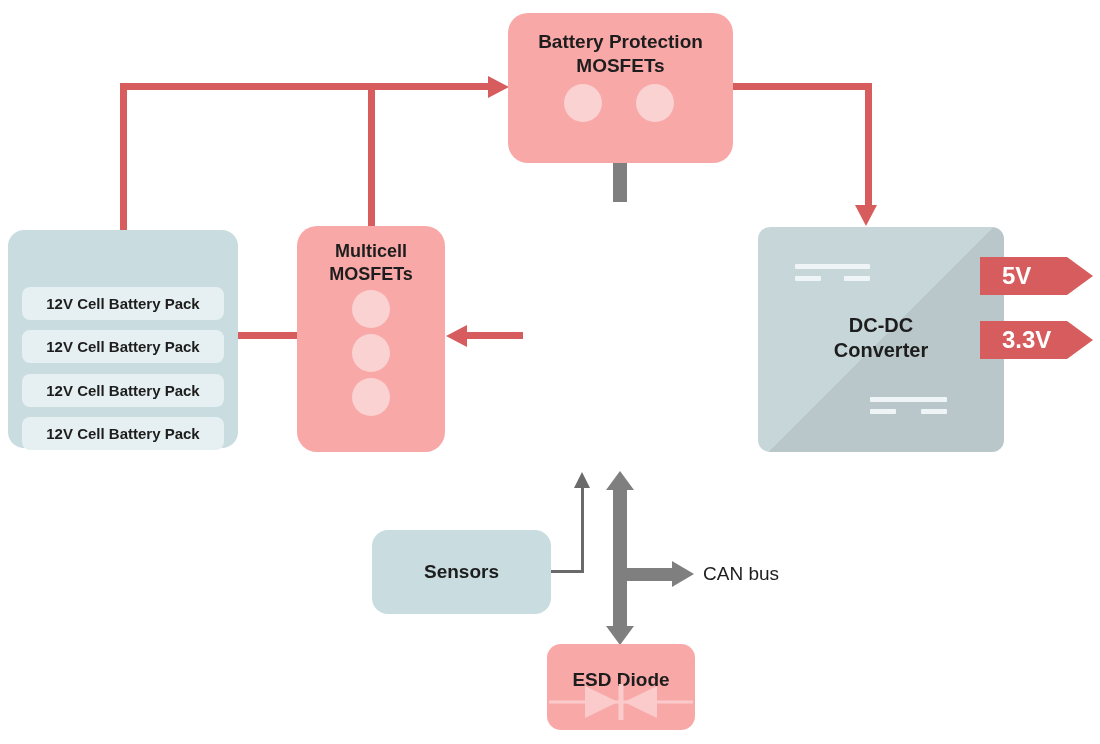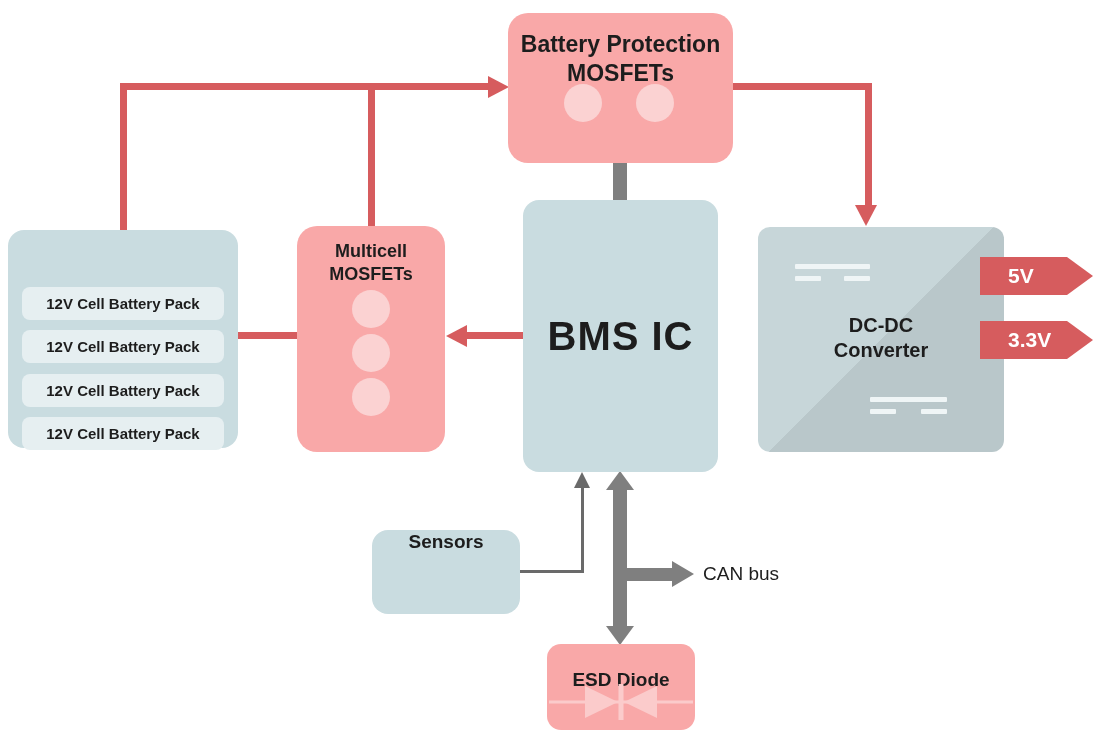--- a/index.html
+++ b/index.html
@@ -44,21 +44,21 @@
   #wire-can-branch{left:620px;top:568px;width:52px;height:13px;}
   #head-can{left:672px;top:561px;border-top:13.5px solid transparent;border-bottom:13.5px solid transparent;border-left:22px solid var(--gray);}
 
   
   #wire-sensor-h{left:520px;top:570px;width:64px;height:3px;}
   #wire-sensor-v{left:581px;top:488px;width:3px;height:84px;}
   #head-sensor{left:574px;top:472px;border-left:8.5px solid transparent;border-right:8.5px solid transparent;border-bottom:16px solid var(--gray-thin);}
 
   
   #block-battery-protection{left:508px;top:13px;width:225px;height:150px;background:var(--pink);border-radius:20px;}
-  #block-battery-protection .lbl{padding-top:17px;font-size:23px;}
+  #block-battery-protection .lbl{padding-top:17px;font-size:19px;}
   .mosfet-circle{position:absolute;width:38px;height:38px;border-radius:50%;background:var(--pink-light);}
   #bp-circle-1{left:56px;top:71px;}
   #bp-circle-2{left:128px;top:71px;}
 
   #block-battery{left:8px;top:230px;width:230px;height:218px;background:var(--blue);border-radius:16px;}
   #block-battery .lbl{padding-top:9px;font-size:20px;letter-spacing:.2px;}
   .pack{position:absolute;left:14px;width:202px;height:33px;background:var(--blue-light);border-radius:8px;
         display:flex;align-items:center;justify-content:center;font-size:15px;font-weight:bold;margin-top:16px;}
   #pack-1{top:41px;} #pack-2{top:84px;} #pack-3{top:128px;} #pack-4{top:171px;}
 
@@ -72,25 +72,25 @@
 
   #block-dcdc{left:758px;top:227px;width:246px;height:225px;border-radius:12px;
               background:linear-gradient(135deg,var(--dcdc-light) 50%,var(--dcdc-dark) 50%);}
   #block-dcdc .lbl{position:absolute;left:0;right:0;top:86px;font-size:20px;}
   .capbar{position:absolute;background:var(--bar-white);height:5px;border-radius:1px;}
   #cap1-a{left:37px;top:37px;width:75px;} #cap1-b{left:37px;top:49px;width:26px;} #cap1-c{left:86px;top:49px;width:26px;}
   #cap2-a{left:112px;top:170px;width:77px;} #cap2-b{left:112px;top:182px;width:26px;} #cap2-c{left:163px;top:182px;width:26px;}
 
   .vtag{position:absolute;left:980px;width:113px;height:38px;background:var(--red);
         clip-path:polygon(0 0,77% 0,100% 50%,77% 100%,0 100%);
-        color:#fff;font-weight:bold;font-size:21px;display:flex;align-items:center;padding-left:28px;}
+        color:#fff;font-weight:bold;font-size:24px;display:flex;align-items:center;padding-left:22px;}
   #vtag-5v{top:257px;} #vtag-3v3{top:321px;} #vtag-1v8{top:381px;}
 
-  #block-sensors{left:372px;top:530px;width:148px;height:84px;background:var(--blue);border-radius:16px;
-                 display:flex;justify-content:center;}
+  #block-sensors{left:372px;top:530px;width:179px;height:84px;background:var(--blue);border-radius:16px;
+                 display:flex;align-items:center;justify-content:center;}
   #block-sensors .lbl{font-size:19px;}
 
   #label-can{position:absolute;left:703px;top:563px;font-size:19px;font-weight:normal;color:var(--ink);}
 
   #block-esd{left:547px;top:644px;width:148px;height:86px;background:var(--pink);border-radius:14px;}
   #block-esd .lbl{padding-top:24px;font-size:19px;}
   #esd-symbol{position:absolute;left:0;top:36px;width:148px;height:44px;}
 </style>
 </head>
 <body>
@@ -134,23 +134,20 @@
   </div>
 
   <div class="box" id="block-balancing">
     <div class="lbl">Multicell
 MOSFETs</div>
     <div class="mosfet-circle" id="bal-circle-1"></div>
     <div class="mosfet-circle" id="bal-circle-2"></div>
     <div class="mosfet-circle" id="bal-circle-3"></div>
   </div>
 
-  <div class="box" id="block-bms">
-    <div class="lbl">BMS IC</div>
-  </div>
 
   <div class="box" id="block-dcdc">
     <div class="capbar" id="cap1-a"></div>
     <div class="capbar" id="cap1-b"></div>
     <div class="capbar" id="cap1-c"></div>
     <div class="lbl">DC-DC
 Converter</div>
     <div class="capbar" id="cap2-a"></div>
     <div class="capbar" id="cap2-b"></div>
     <div class="capbar" id="cap2-c"></div>

